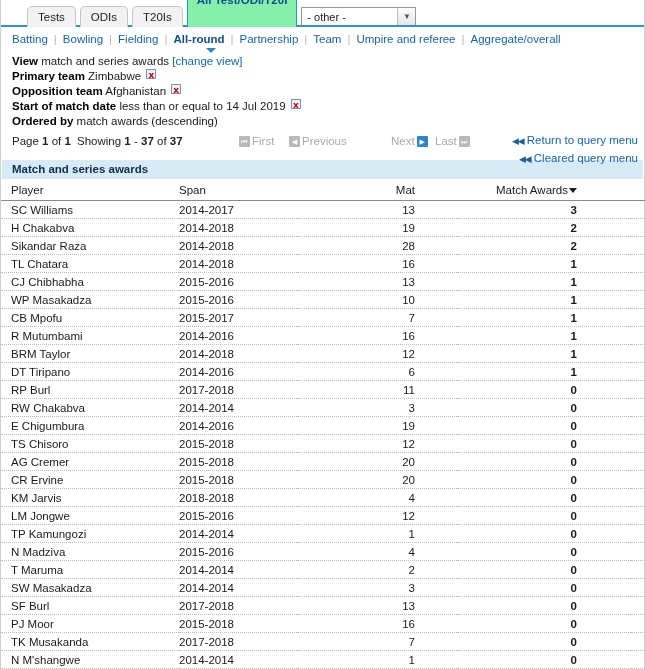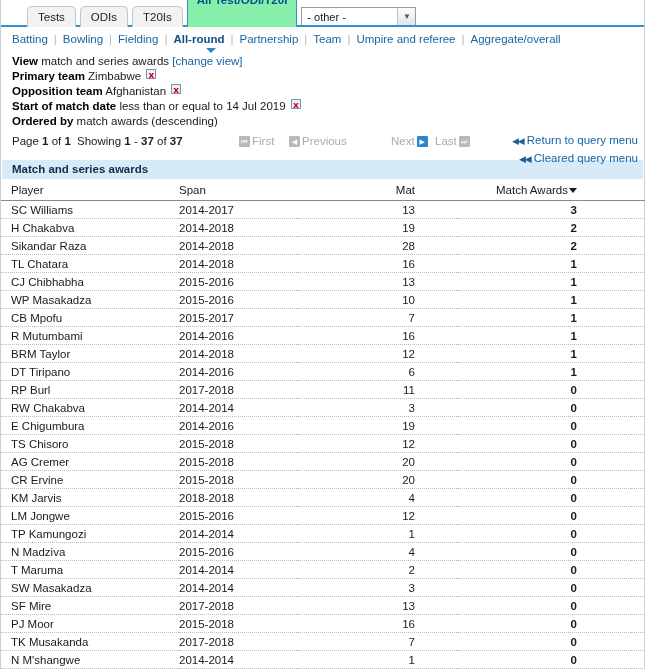--- a/index.html
+++ b/index.html
@@ -515,21 +515,21 @@
           <td class="c-series">0</td>
         </tr>
         <tr>
           <td class="c-player">SW Masakadza</td>
           <td class="c-span">2014-2014</td>
           <td class="c-mat">3</td>
           <td class="c-match">0</td>
           <td class="c-series">0</td>
         </tr>
         <tr>
-          <td class="c-player">SF Mire</td>
+          <td class="c-player">SF Burl</td>
           <td class="c-span">2017-2018</td>
           <td class="c-mat">13</td>
           <td class="c-match">0</td>
           <td class="c-series">0</td>
         </tr>
         <tr>
           <td class="c-player">PJ Moor</td>
           <td class="c-span">2015-2018</td>
           <td class="c-mat">16</td>
           <td class="c-match">0</td>

